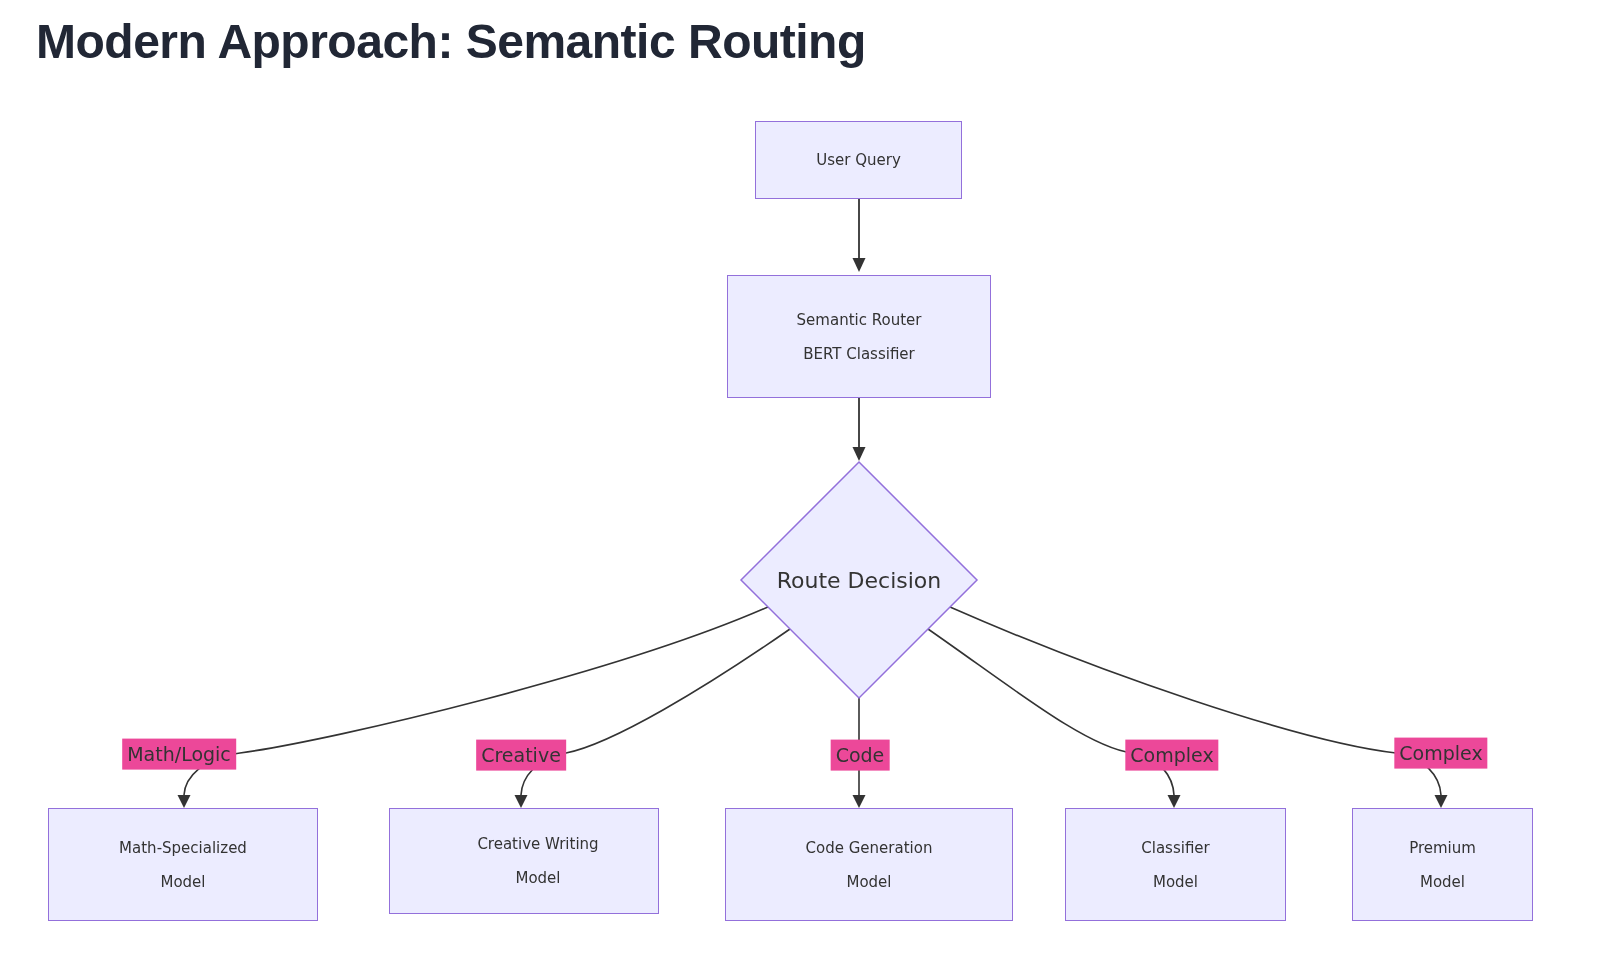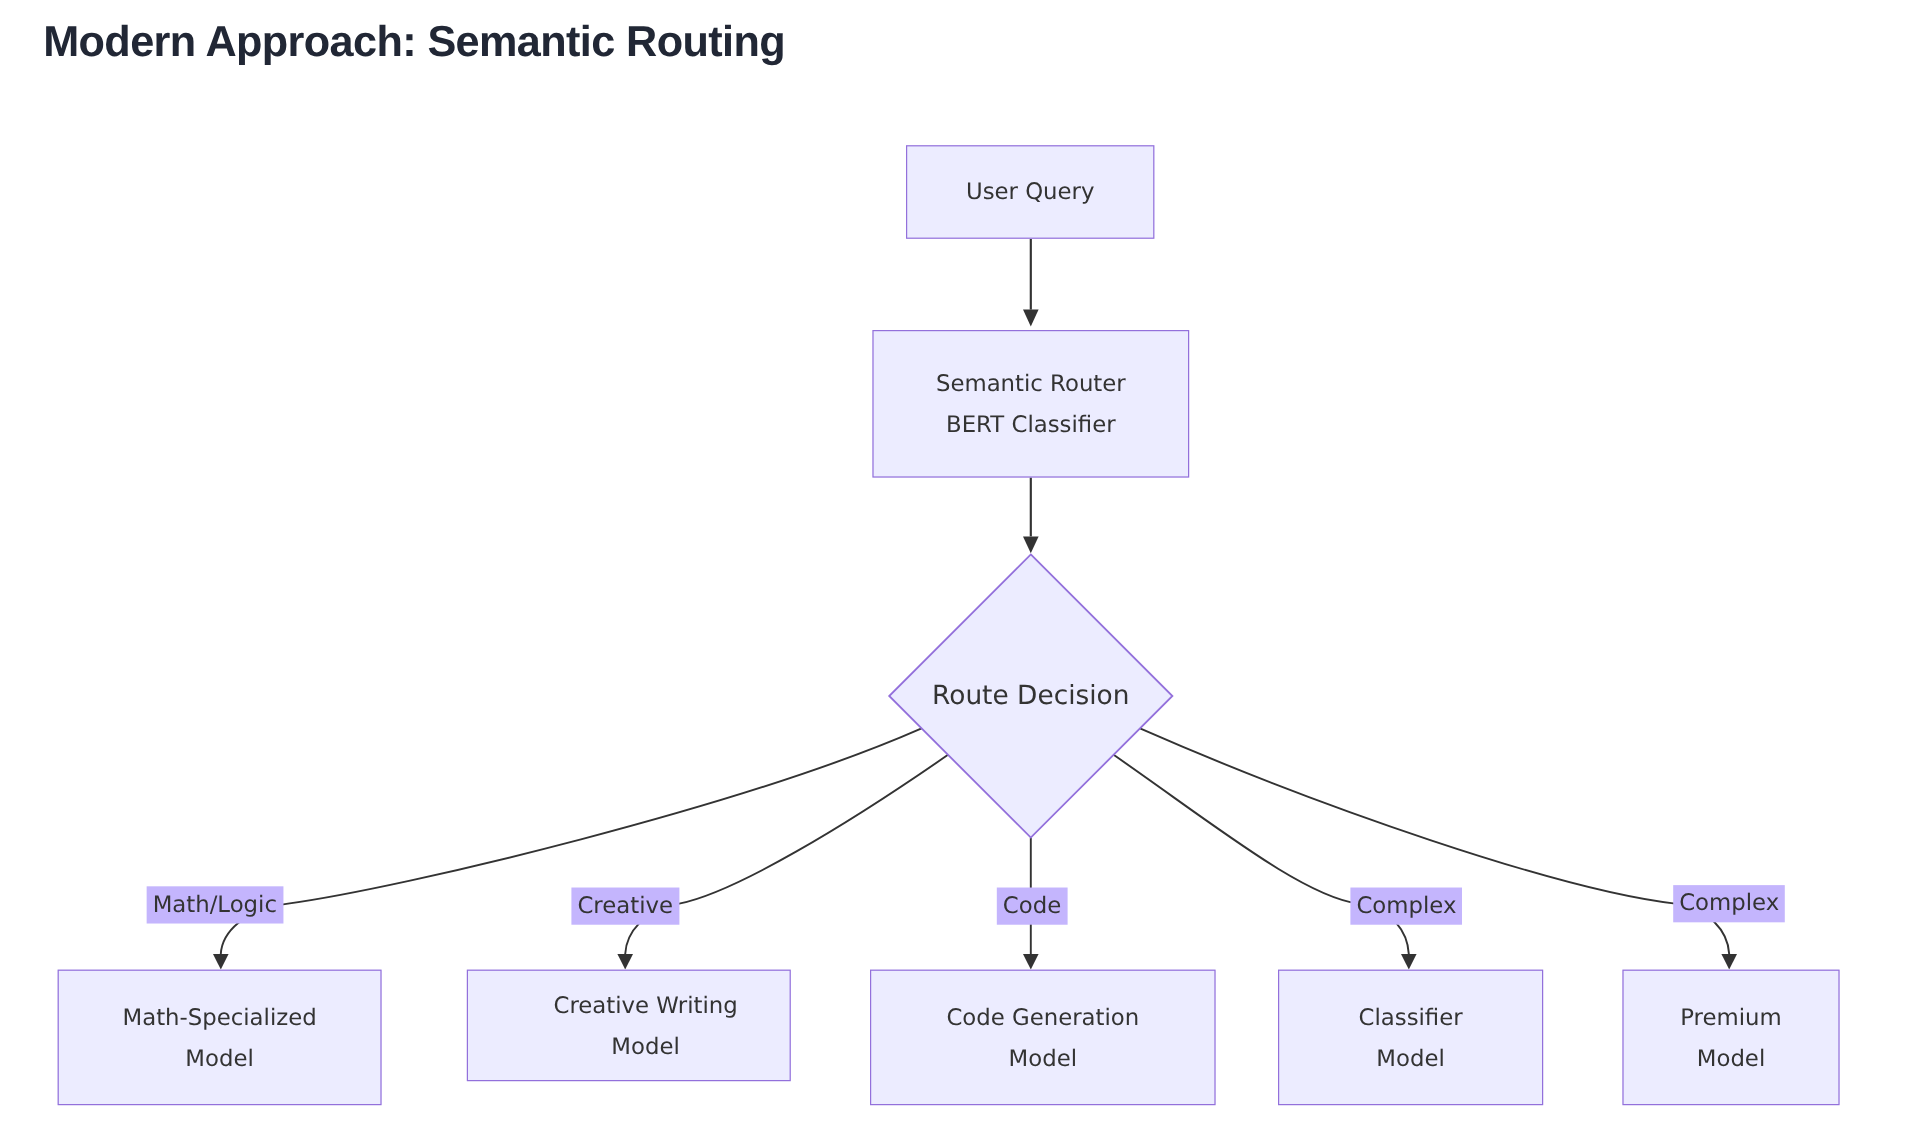--- a/index.html
+++ b/index.html
@@ -9,21 +9,21 @@
     height: 954px;
     background: #ffffff;
     font-family: "DejaVu Sans", sans-serif;
     overflow: hidden;
   }
   .page-title {
     position: absolute;
     left: 36px;
     top: 14px;
     font-family: "Liberation Sans", sans-serif;
-    font-size: 36px;
+    font-size: 48px;
     font-weight: 700;
     letter-spacing: -0.5px;
     color: #212735;
     white-space: nowrap;
   }
   .edges-svg {
     position: absolute;
     left: 0; top: 0;
     width: 1600px;
     height: 954px;
@@ -31,36 +31,36 @@
   .node {
     position: absolute;
     box-sizing: border-box;
     background: #ECECFF;
     border: 1.5px solid #9370DB;
     display: flex;
     flex-direction: column;
     align-items: center;
     justify-content: center;
     text-align: center;
-    font-size: 19px;
+    font-size: 15px;
     line-height: 34px;
     color: #333333;
   }
   .node span { display: block; white-space: nowrap; }
   .diamond-label {
     position: absolute;
     transform: translate(-50%, -50%);
     font-size: 22px;
     color: #333333;
     white-space: nowrap;
   }
   .edge-chip {
     position: absolute;
     transform: translate(-50%, -50%);
-    background: #c4b5fd;
+    background: #ec4899;
     color: #333333;
     font-size: 19px;
     line-height: 1.2;
     padding: 4px 5px;
     white-space: nowrap;
   }
 </style>
 </head>
 <body>
 
@@ -123,21 +123,21 @@
   <div class="edge-chip" style="left:521px; top:755px;">Creative</div>
   <div class="edge-chip" style="left:860px; top:755px;">Code</div>
   <div class="edge-chip" style="left:1172px; top:755px;">Complex</div>
   <div class="edge-chip" style="left:1441px; top:753px;">Complex</div>
 
   <div class="node" style="left:48px; top:808px; width:270px; height:113px;">
     <span>Math-Specialized</span>
     <span>Model</span>
   </div>
 
-  <div class="node" style="left:389px; top:808px; width:270px; height:93px;padding-left:28px;">
+  <div class="node" style="left:389px; top:808px; width:270px; height:106px;padding-left:28px;">
     <span>Creative Writing</span>
     <span>Model</span>
   </div>
 
   <div class="node" style="left:725px; top:808px; width:288px; height:113px;">
     <span>Code Generation</span>
     <span>Model</span>
   </div>
 
   <div class="node" style="left:1065px; top:808px; width:221px; height:113px;">

